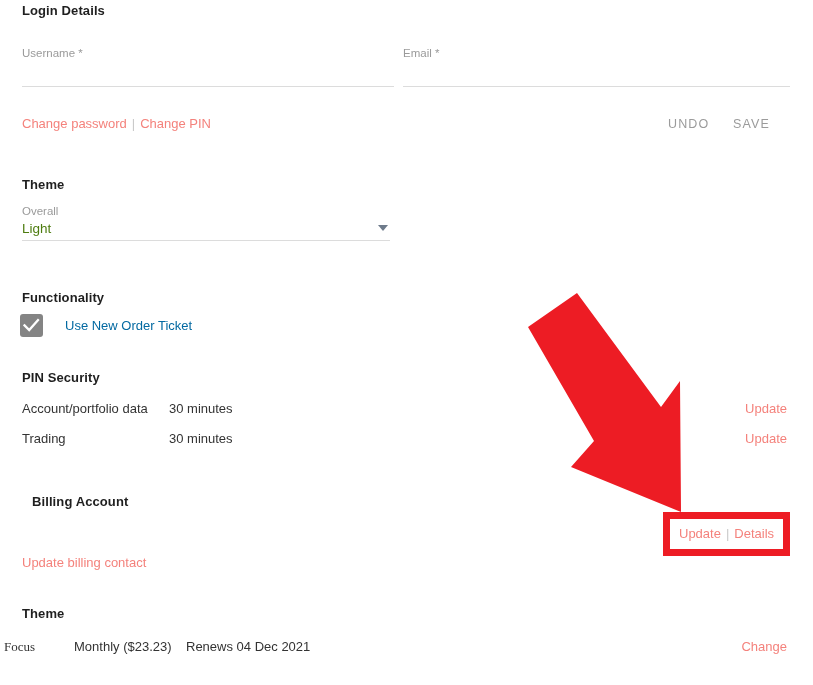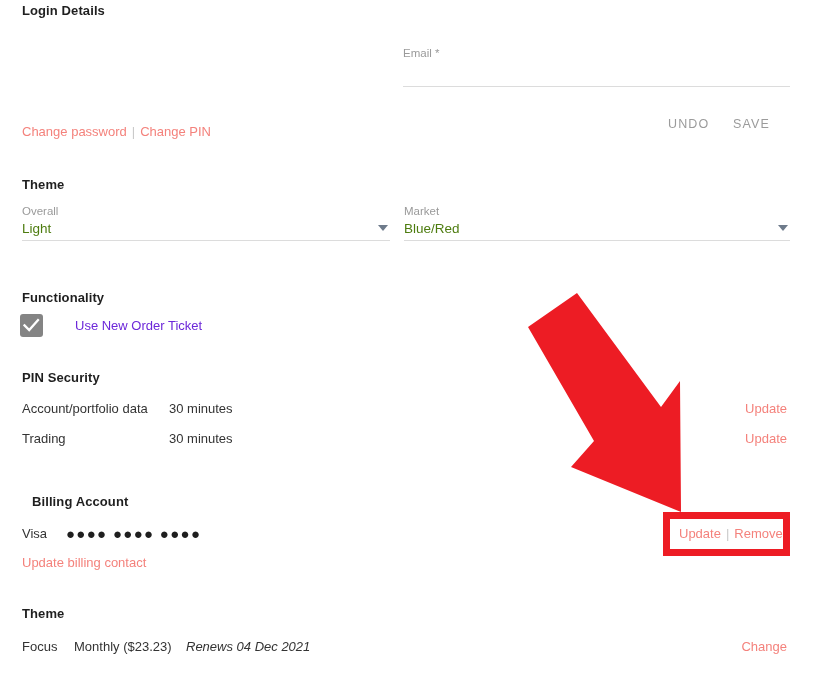--- a/index.html
+++ b/index.html
@@ -82,21 +82,21 @@
   }
   .sep {
     color: #c9c9c9;
     font-size: 13px;
     margin: 0 5px;
   }
 
   #login-links {
     position: absolute;
     left: 22px;
-    top: 124px;
+    top: 116px;
     display: flex;
     align-items: baseline;
   }
 
   .textbtn {
     position: absolute;
     font-size: 12.5px;
     letter-spacing: 1.1px;
     color: #9b9b9b;
     cursor: pointer;
@@ -158,41 +158,41 @@
     width: 23px;
     height: 23px;
     background: #848484;
     border-radius: 3px;
     position: relative;
     flex: 0 0 auto;
     cursor: pointer;
   }
   .checkbox svg { position: absolute; left: 3px; top: 4px; }
   #checkbox-label {
-    margin-left: 32px;
-    font-size: 13px;
-    color: #6d28d9;
+    margin-left: 22px;
+    font-size: 13px;
+    color: #0369a1;
     white-space: nowrap;
   }
 
   
   #sec-pin-title { top: 370px; }
 
   .row {
     position: absolute;
     left: 0;
     width: 810px;
     height: 18px;
     font-size: 13px;
     color: #333333;
     padding-left: 47px;
   }
   .row .c1 { position: absolute; left: 22px; white-space: nowrap; }
   .row .c2 { position: absolute; left: 169px; white-space: nowrap; }
-  .row .c3 { position: absolute; left: 300px; white-space: nowrap; font-style: italic; }
+  .row .c3 { position: absolute; left: 300px; white-space: nowrap; }
   .row .act {
     position: absolute;
     right: 23px;
     color: #f4827c;
     font-size: 13px;
     cursor: pointer;
     white-space: nowrap;
   }
   #pin-row-0 { top: 401px; }
   #pin-row-1 { top: 431px; }
@@ -221,21 +221,21 @@
   }
   #link-update-billing-contact {
     position: absolute;
     left: 22px;
     top: 555px;
   }
 
   
   #sec-plan-title { top: 606px; }
   #plan-row { top: 639px; }
-  #plan-row .c1 { left: 22px; }
+  #plan-row .c1 { left: 4px; font-family: Liberation Serif, serif; }
   #plan-row .c2 { left: 74px; }
   #plan-row .c3 { left: 186px; }
 
   
   #annotation-arrow {
     position: absolute;
     left: 515px;
     top: 285px;
     width: 180px;
     height: 230px;
@@ -254,20 +254,25 @@
     pointer-events: none;
   }
 </style>
 </head>
 <body>
 
 <div class="page">
 
   <div class="sec-title" id="sec-login-title">Login Details</div>
 
+  <div class="field" id="field-username">
+    <div class="flabel">Username *</div>
+    <input class="fvalue" type="text" value="" placeholder="" style="">
+    <div class="funderline"></div>
+  </div>
 
   <div class="field" id="field-email">
     <div class="flabel">Email *</div>
     <input class="fvalue" type="text" value="" placeholder="" style="">
     <div class="funderline"></div>
   </div>
 
   <div id="login-links">
     <span class="link">Change password</span>
     <span class="sep">|</span>
@@ -279,26 +284,20 @@
 
   <div class="sec-title" id="sec-theme-title">Theme</div>
 
   <div class="select" id="select-overall">
     <div class="slabel">Overall</div>
     <div class="svalue">Light</div>
     <div class="caret"></div>
     <div class="sunderline"></div>
   </div>
 
-  <div class="select" id="select-market">
-    <div class="slabel">Market</div>
-    <div class="svalue">Blue/Red</div>
-    <div class="caret"></div>
-    <div class="sunderline"></div>
-  </div>
 
   <div class="sec-title" id="sec-func-title">Functionality</div>
 
   <div id="checkbox-row">
     <div class="checkbox">
       <svg width="17" height="15" viewBox="0 0 17 15">
         <path d="M1.5 7.4 L6.2 12 L15 2.2" fill="none" stroke="#ffffff" stroke-width="2.3" stroke-linecap="square"></path>
       </svg>
     </div>
     <span id="checkbox-label">Use New Order Ticket</span>
@@ -313,29 +312,25 @@
   </div>
 
   <div class="row" id="pin-row-1">
     <span class="c1">Trading</span>
     <span class="c2">30 minutes</span>
     <span class="act">Update</span>
   </div>
 
   <div class="sec-title" id="sec-billing-title">Billing Account</div>
 
-  <div class="row" id="billing-row">
-    <span class="c1">Visa</span>
-    <span id="dots">●●●● ●●●● ●●●●</span>
-  </div>
 
   <div id="billing-actions">
     <span class="link">Update</span>
     <span class="sep">|</span>
-    <span class="link">Remove</span>
+    <span class="link">Details</span>
   </div>
 
   <span class="link" id="link-update-billing-contact">Update billing contact</span>
 
   <div class="sec-title" id="sec-plan-title">Theme</div>
 
   <div class="row" id="plan-row">
     <span class="c1">Focus</span>
     <span class="c2">Monthly ($23.23)</span>
     <span class="c3">Renews 04 Dec 2021</span>

